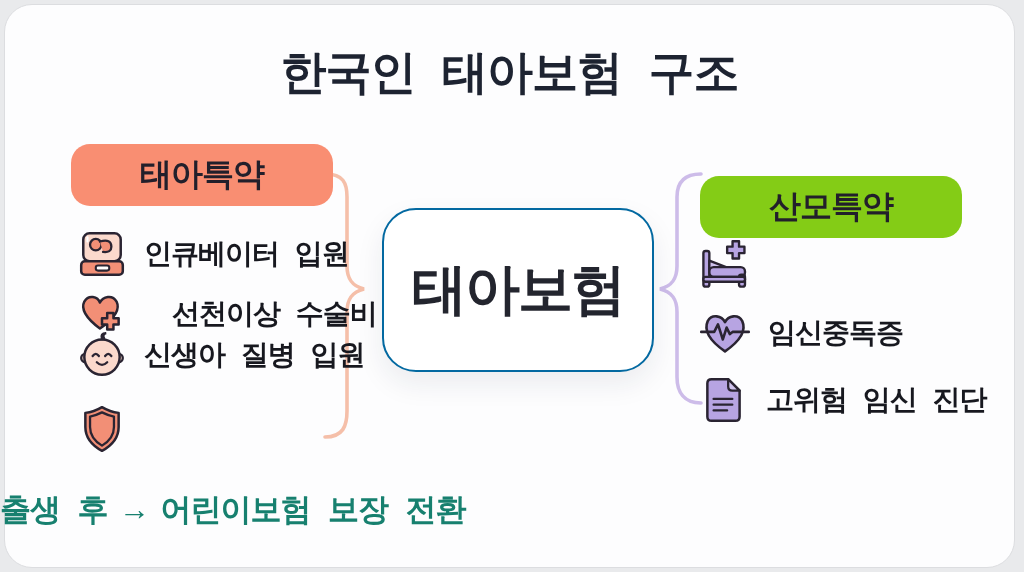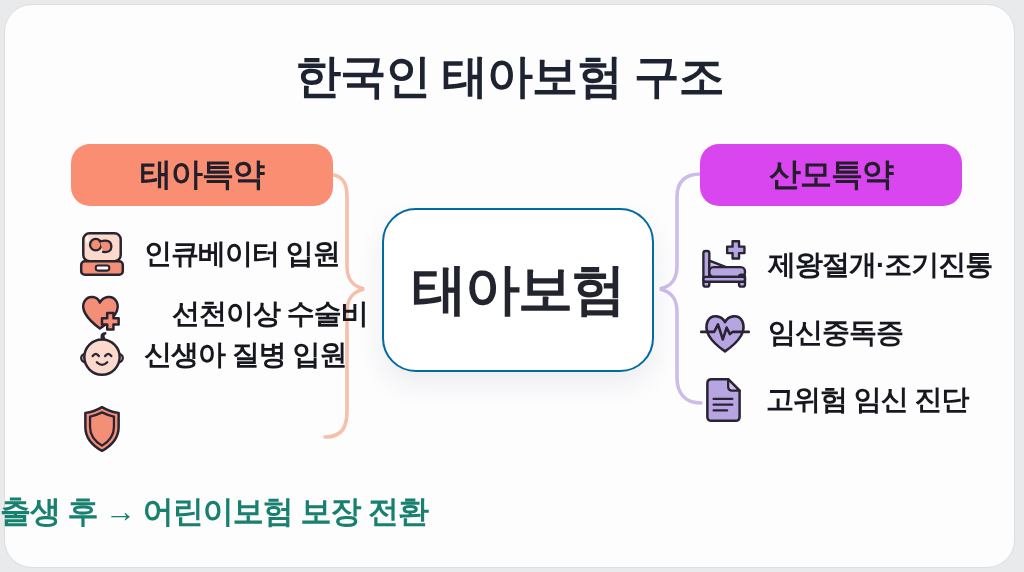--- a/index.html
+++ b/index.html
@@ -1,36 +1,36 @@
 <!DOCTYPE html>
 <html><head>
 <meta charset="utf-8">
 <style>
   html,body{margin:0;padding:0;background:#e9eaec;}
   .canvas{
     position:relative;width:1019px;height:572px;overflow:hidden;
-    font-family:Liberation Sans, sans-serif;
+    font-family:Liberation Mono, monospace;
     background:#e9eaec;
   }
   .card{
     position:absolute;left:4px;top:4px;right:4px;bottom:4px;
     background:#fdfdfe;border:1px solid #dcdde0;border-radius:28px;
   }
   .title{
     position:absolute;left:0;right:0;top:46px;height:60px;
     text-align:center;font-size:46px;line-height:60px;font-weight:800;
     color:#1d2331;letter-spacing:-1px;
   }
   .pill{
     position:absolute;top:144px;width:262px;height:62px;border-radius:19px;
     display:flex;align-items:center;justify-content:center;
     font-size:32px;font-weight:800;color:#221f2b;letter-spacing:-1px;
   }
   .pill.left{left:71px;background:#f98e72;}
-  .pill.right{left:700px;background:#d946ef;}
+  .pill.right{left:700px;background:#84cc16;margin-top:32px;}
   .row{
     position:absolute;display:flex;align-items:center;gap:16px;height:54px;
   }
   .row .label{
     font-size:28px;font-weight:700;color:#17181f;letter-spacing:-1px;white-space:nowrap;text-align:center;
   }
   .row svg{display:block;flex:0 0 auto;}
   .center-box{
     position:absolute;left:382px;top:208px;width:268px;height:160px;
     background:#ffffff;border:2px solid #0369a1;border-radius:34px;
@@ -112,21 +112,20 @@
 
   <div class="row" style="left:698px;top:238px;">
     <svg width="54" height="54" viewBox="0 0 50 50">
       <path d="M32 3 h6 v5 h5 v6 h-5 v5 h-6 v-5 h-5 v-6 h5 Z" fill="#b7a4e2" stroke="#2a2432" stroke-width="2.2" stroke-linejoin="round"></path>
       <rect x="5" y="12" width="5.5" height="33" rx="2" fill="#b7a4e2" stroke="#2a2432" stroke-width="2.2"></rect>
       <path d="M10.5 21 L26 27 V32 L10.5 29 Z" fill="#cfc2ec" stroke="#2a2432" stroke-width="2.2" stroke-linejoin="round"></path>
       <rect x="10.5" y="27" width="33" height="9" rx="4" fill="#b7a4e2" stroke="#2a2432" stroke-width="2.2"></rect>
       <rect x="38" y="34" width="5.5" height="11" rx="2" fill="#b7a4e2" stroke="#2a2432" stroke-width="2.2"></rect>
       <rect x="5" y="36" width="38.5" height="4.5" rx="2" fill="#b7a4e2" stroke="#2a2432" stroke-width="2.2"></rect>
     </svg>
-    <span class="label">제왕절개·조기진통</span>
   </div>
 
   <div class="row" style="left:698px;top:373px;">
     <svg width="52" height="52" viewBox="0 0 50 50">
       <path d="M13 5 H29 L40 16 V41 Q40 45 36 45 H13 Q9 45 9 41 V9 Q9 5 13 5 Z" fill="#b7a4e2" stroke="#2a2432" stroke-width="2.4" stroke-linejoin="round"></path>
       <path d="M29 5 V12 Q29 16 33 16 H40 Z" fill="#cfc2ec" stroke="#2a2432" stroke-width="2.2" stroke-linejoin="round"></path>
       <path d="M15 24 H33 M15 29.5 H33 M15 35 H28" fill="none" stroke="#2a2432" stroke-width="2.2" stroke-linecap="round"></path>
     </svg>
     <span class="label">고위험 임신 진단</span>
   </div>

